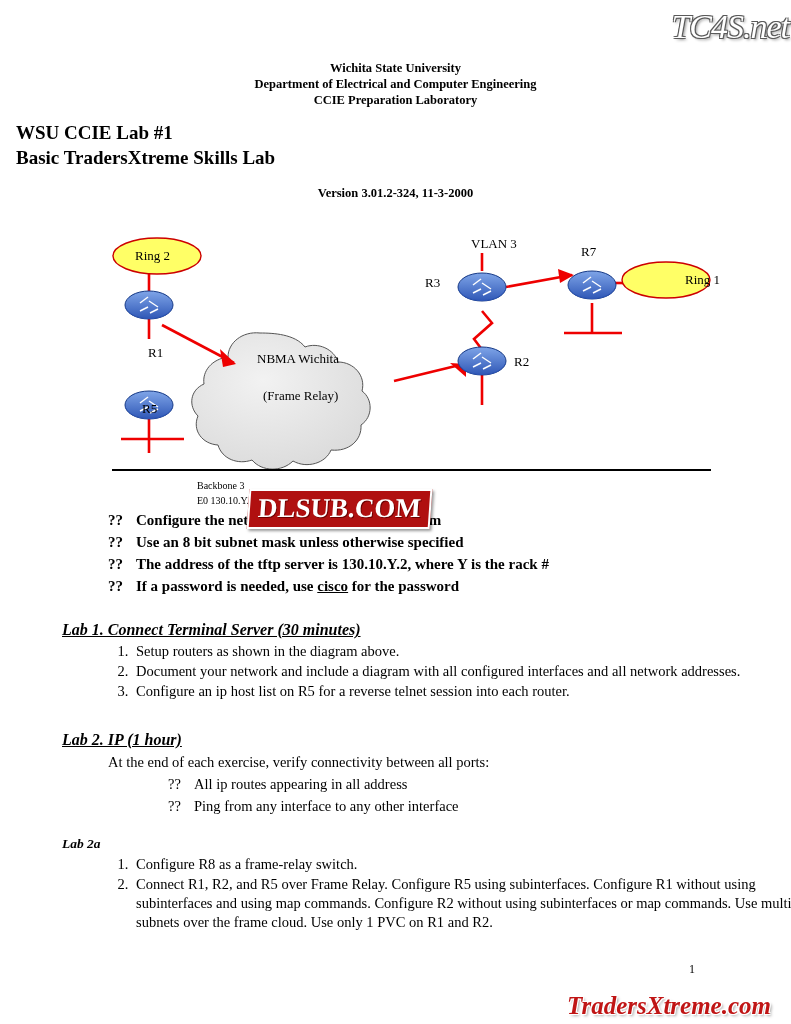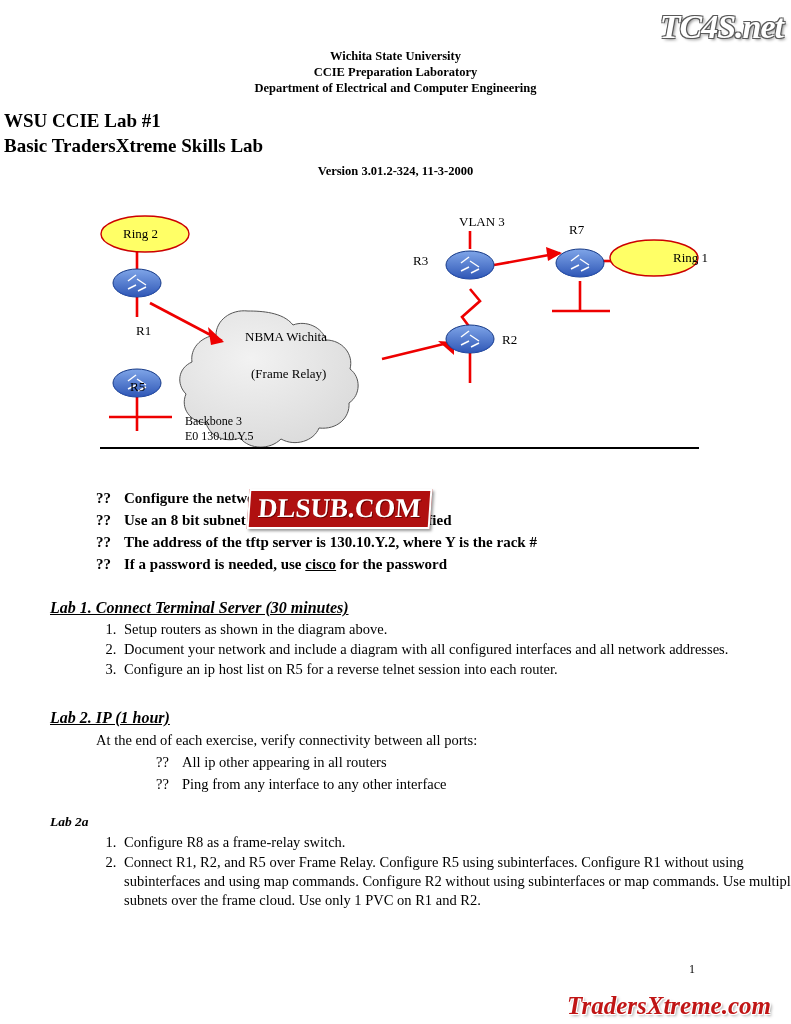--- a/index.html
+++ b/index.html
@@ -13,24 +13,24 @@
     font-family: "Liberation Serif", serif;
     color: #000000;
     position: relative;
     overflow: hidden;
   }
 
   
   .wm-top {
     position: absolute;
     top: 8px;
-    right: 8px;
+    right: 2px;
     font-family: "Liberation Serif", serif;
     font-size: 34px;
-    font-weight: bold;
+    font-weight: normal;
     font-style: italic;
     color: #ffffff;
     text-shadow:
        1px 1px 0 #5a5a5a,
       -1px 1px 0 #5a5a5a,
        1px -1px 0 #5a5a5a,
       -1px -1px 0 #5a5a5a,
        2px 2px 3px rgba(0,0,0,.45);
     letter-spacing: -1px;
     z-index: 40;
@@ -72,59 +72,59 @@
        1px -1px 0 #ffffff,
       -1px -1px 0 #ffffff,
        2px 2px 3px rgba(0,0,0,.35);
     z-index: 40;
   }
 
   
   .page {
     position: absolute;
     inset: 0;
-    padding: 4px;
+    padding: 16px;
   }
 
   .hdr {
     text-align: center;
     font-weight: bold;
     font-size: 12.5px;
     line-height: 16px;
     margin-top: 44px;
   }
   .title1 {
     text-align: left;
     font-weight: bold;
     font-size: 19px;
     line-height: 25px;
     margin-top: 12px;
   }
   .version {
     text-align: center;
     font-weight: bold;
     font-size: 12.5px;
-    margin-top: 6px;
+    margin-top: 16px;
   }
 
   
   .diagram {
     position: relative;
     width: 660px;
     height: 260px;
     margin-top: 22px;
   }
   .diagram svg { display: block; }
   .dlabel {
     position: absolute;
     font-size: 13px;
     font-family: "Liberation Serif", serif;
     white-space: nowrap;
   }
-  .dlabel.small { font-size: 12px; }
+  .dlabel.small { font-size: 10px; margin-top: 44px; }
 
   
   .bullets {
     margin: 26px 0 0 0;
     padding: 0 0 0 92px;
   }
   .bullet {
     font-size: 15px;
     font-weight: bold;
     line-height: 22px;
@@ -179,22 +179,22 @@
     font-size: 12px;
   }
 </style>
 </head>
 <body>
 
 <div class="page">
 
   <div class="hdr">
     <div>Wichita State University</div>
+    <div>Department of Electrical and Computer Engineering</div>
     <div>CCIE Preparation Laboratory</div>
-    <div>Department of Electrical and Computer Engineering</div>
   </div>
 
   <div class="title1">
     <div>WSU CCIE Lab #1</div>
     <div>Basic TradersXtreme Skills Lab</div>
   </div>
   <div class="version">Version 3.01.2-324, 11-3-2000</div>
 
   <div class="diagram">
     <svg width="791" height="260" viewBox="0 0 791 260" xmlns="http://www.w3.org/2000/svg">
@@ -353,21 +353,21 @@
   <div class="sect">Lab 1.  Connect Terminal Server (30 minutes)</div>
   <ol class="numlist">
     <li>Setup routers as shown in the diagram above.</li>
     <li>Document your network and include a diagram with all configured interfaces and all network addresses.</li>
     <li>Configure an ip host list on R5 for a reverse telnet session into each router.</li>
   </ol>
 
   <div class="sect" style="margin-top:30px;">Lab 2.  IP (1 hour)</div>
   <div class="para">At the end of each exercise, verify connectivity between all ports:</div>
   <div class="subbul">
-    <span class="qm">??</span><span>All ip other appearing in all routers</span>
+    <span class="qm">??</span><span>All ip routes appearing in all address</span>
   </div>
   <div class="subbul">
     <span class="qm">??</span><span>Ping from any interface to any other interface</span>
   </div>
 
   <div class="sect sub">Lab 2a</div>
   <ol class="numlist">
     <li>Configure R8 as a frame-relay switch.</li>
     <li>Connect R1, R2, and R5 over Frame Relay.  Configure R5 using subinterfaces.   Configure R1 without using subinterfaces and using map commands.  Configure R2 without using subinterfaces or map commands.  Use multiple subnets over the frame cloud. Use only 1 PVC on R1 and R2.</li>
   </ol>

